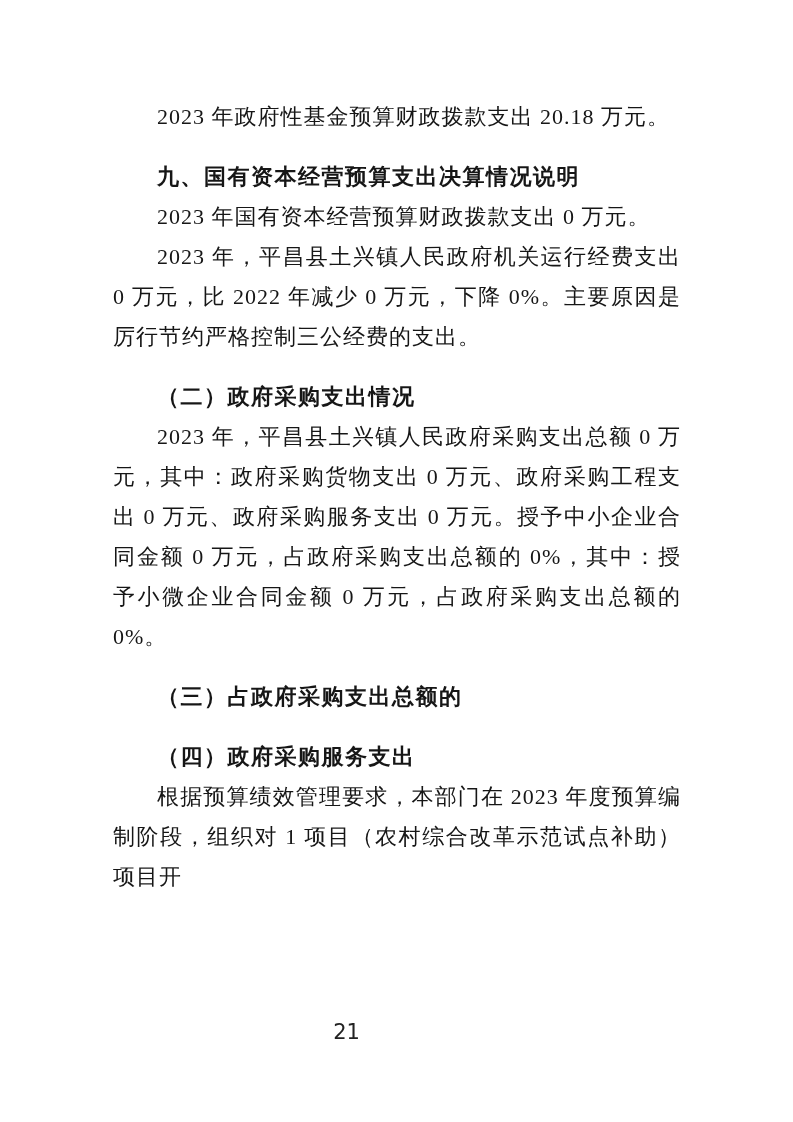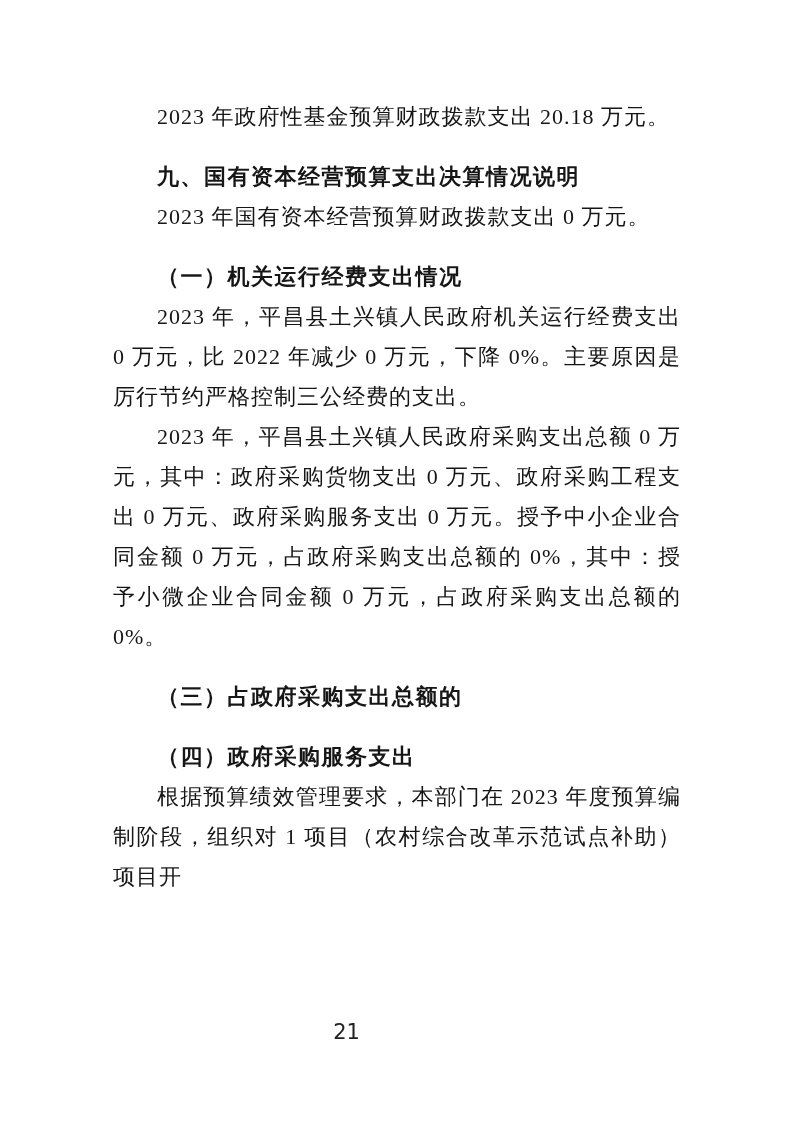--- a/index.html
+++ b/index.html
@@ -51,21 +51,21 @@
   }
 </style>
 </head>
 <body>
 
 <div class="page">
   <div class="doc-body" id="doc-body">
       <p class="block paragraph">2023 年政府性基金预算财政拨款支出 20.18 万元。</p>
       <p class="block heading">九、国有资本经营预算支出决算情况说明</p>
       <p class="block paragraph">2023 年国有资本经营预算财政拨款支出 0 万元。</p>
-      <p class="block heading">（一）机关运行经费支出情况</p>
       <p class="block paragraph">2023 年，平昌县土兴镇人民政府机关运行经费支出 0 万元，比 2022 年减少 0 万元，下降 0%。主要原因是厉行节约严格控制三公经费的支出。</p>
+      <p class="block heading">（二）政府采购支出情况</p>
       <p class="block paragraph">2023 年，平昌县土兴镇人民政府采购支出总额 0 万元，其中：政府采购货物支出 0 万元、政府采购工程支出 0 万元、政府采购服务支出 0 万元。授予中小企业合同金额 0 万元，占政府采购支出总额的 0%，其中：授予小微企业合同金额 0 万元，占政府采购支出总额的 0%。</p>
       <p class="block heading">（三）占政府采购支出总额的</p>
       <p class="block heading">（四）政府采购服务支出</p>
       <p class="block paragraph">根据预算绩效管理要求，本部门在 2023 年度预算编制阶段，组织对 1 项目（农村综合改革示范试点补助）项目开</p>
     </div>
   <div class="page-number">21</div>
 </div>
 
 </body></html>

